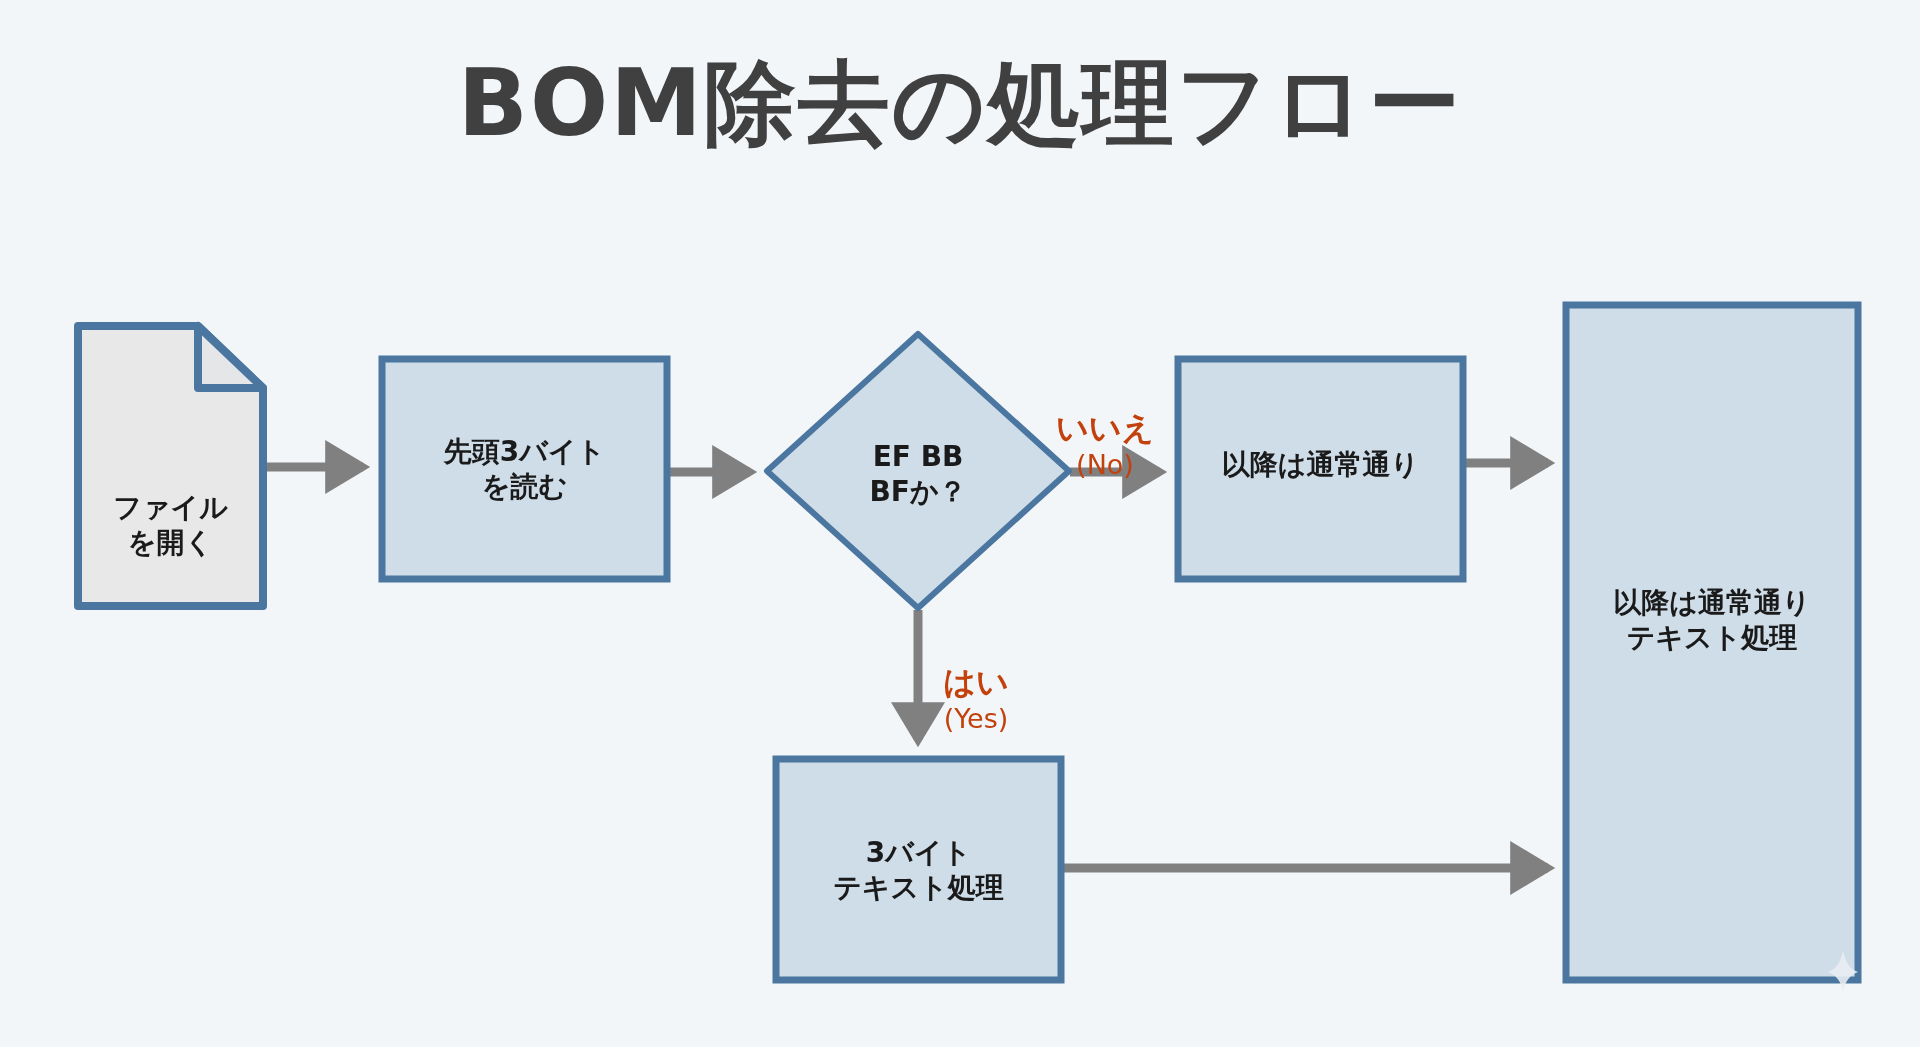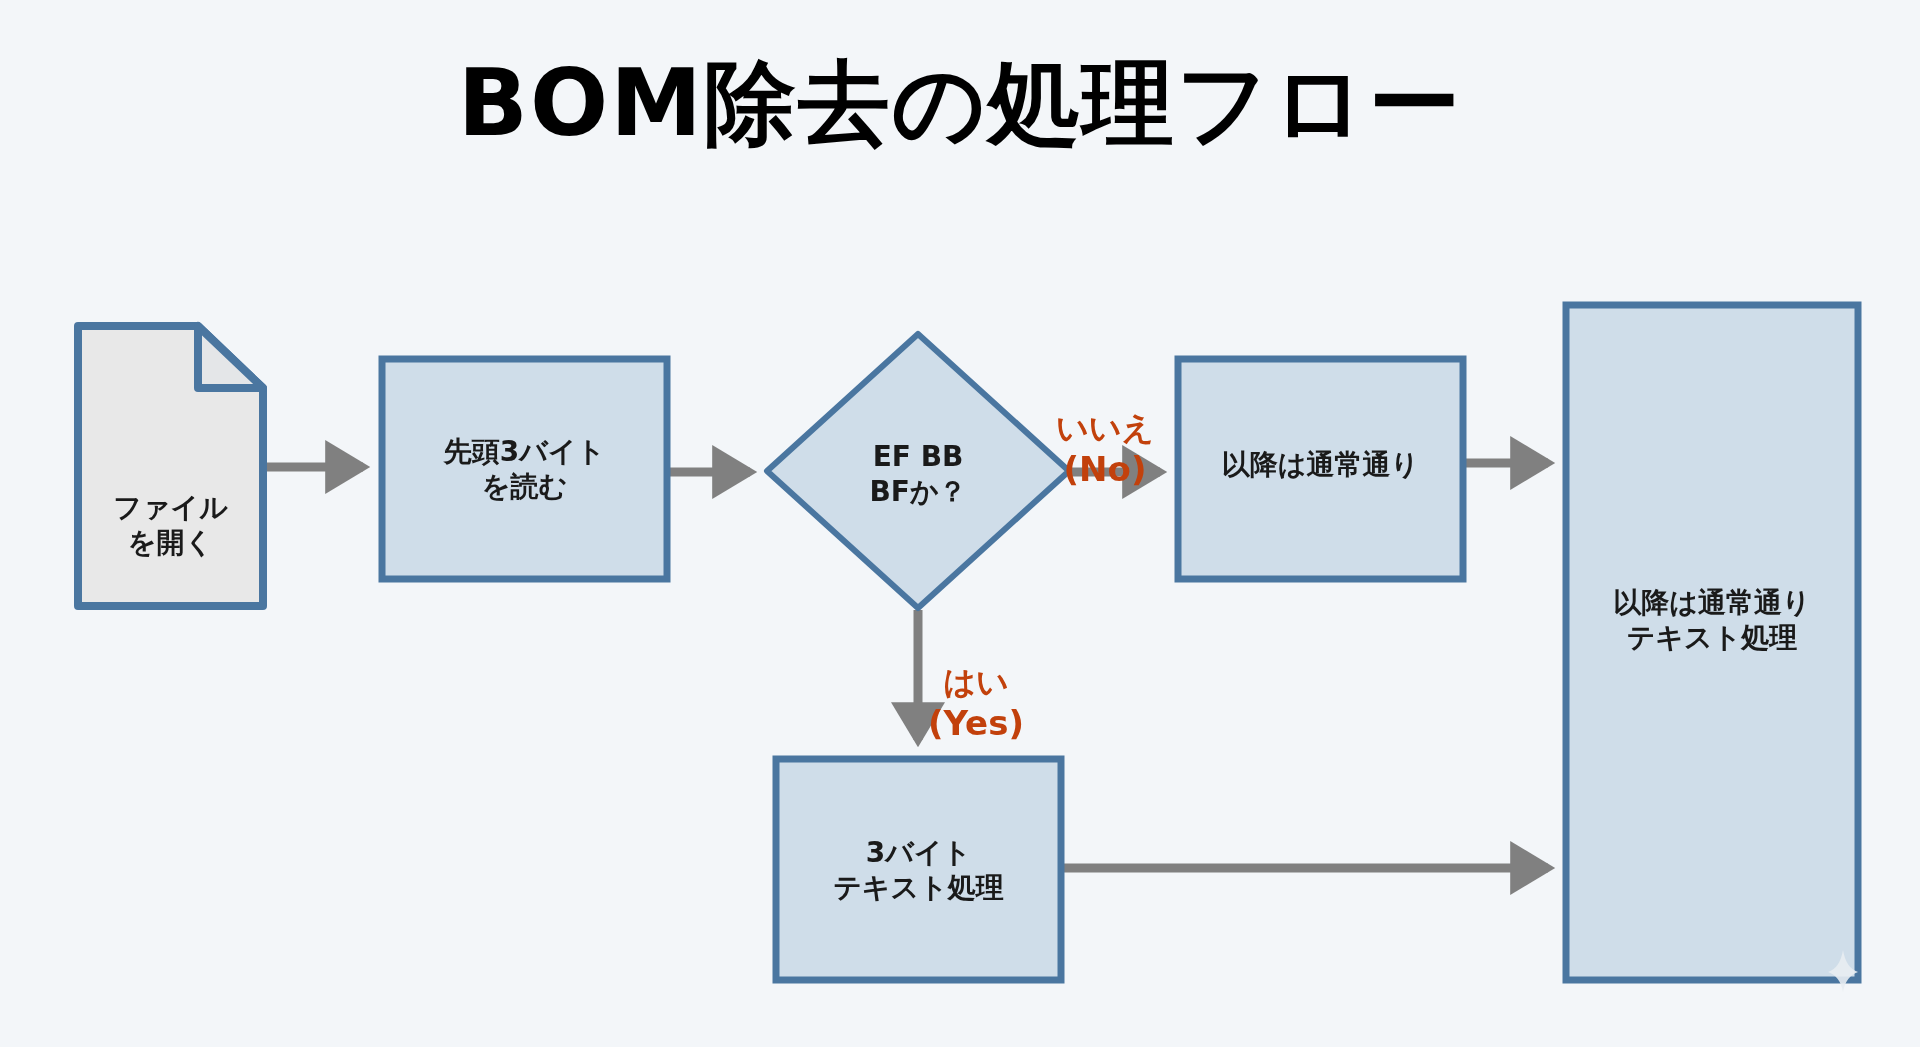--- a/index.html
+++ b/index.html
@@ -4,33 +4,33 @@
 <style>
   html, body { margin:0; padding:0; }
   body {
     width:1920px; height:1047px; overflow:hidden;
     background:#f3f6f9;
     font-family:"DejaVu Sans", "Liberation Sans", sans-serif;
     position:relative;
   }
   .title {
     position:absolute; left:0; top:42px; width:1920px; text-align:center;
-    font-size:92px; font-weight:bold; color:#000000; letter-spacing:2px;
+    font-size:92px; font-weight:bold; color:#404040; letter-spacing:2px;
   }
   svg#diagram { position:absolute; left:0; top:0; }
   .node-label {
     position:absolute; display:flex; align-items:center; justify-content:center;
     text-align:center; font-weight:bold; color:#1a1a1a; font-size:28px; line-height:1.25;
     white-space:pre-line;
   }
   .edge-label {
     position:absolute; text-align:center; font-weight:bold; color:#c2410c;
     font-size:32px; line-height:1.25; white-space:pre-line;
   }
-  .edge-label .sub { font-size:34px; font-weight:bold; display:block; }
+  .edge-label .sub { font-size:27px; font-weight:normal; display:block; }
 </style>
 </head>
 <body>
 
 <div class="title">BOM除去の処理フロー</div>
 
 <svg id="diagram" width="1920" height="1047">
   <defs>
     <marker id="arrowhead" markerWidth="6" markerHeight="6" refX="4.2" refY="3" orient="auto" markerUnits="strokeWidth">
       <path d="M0,0 L5,3 L0,6 Z" fill="#808080"></path>

